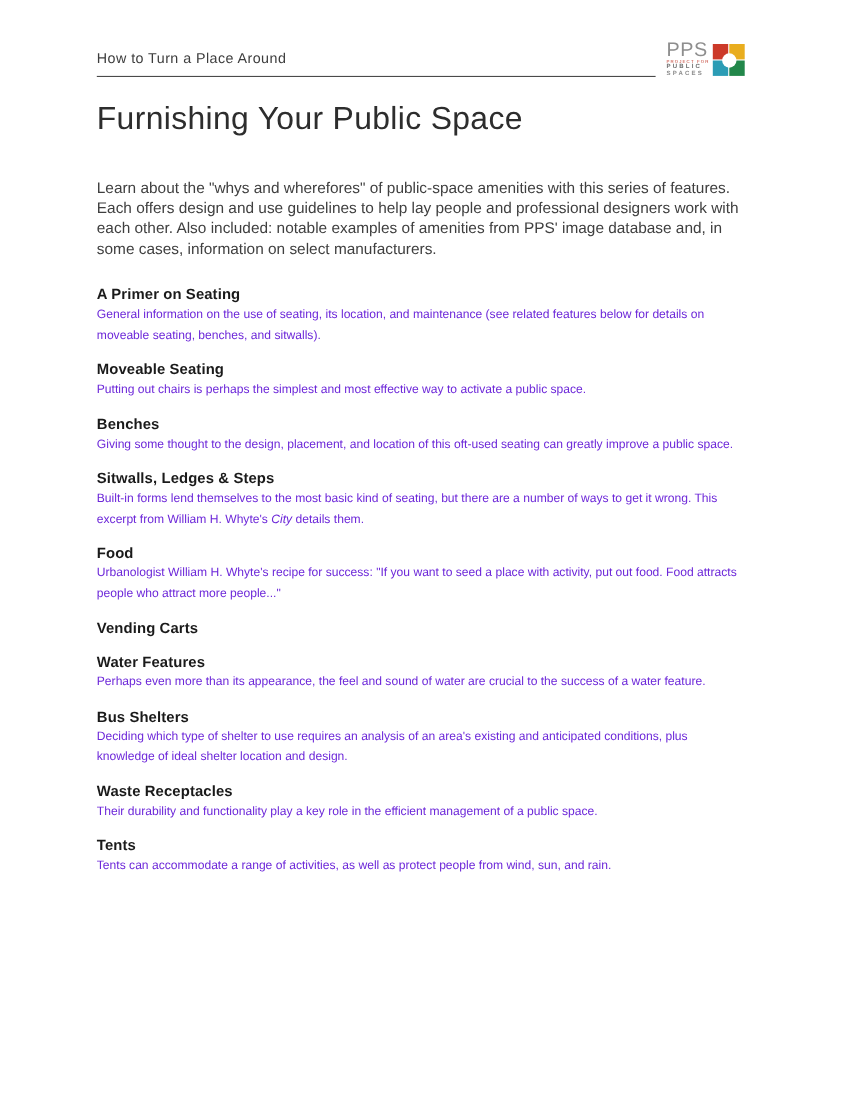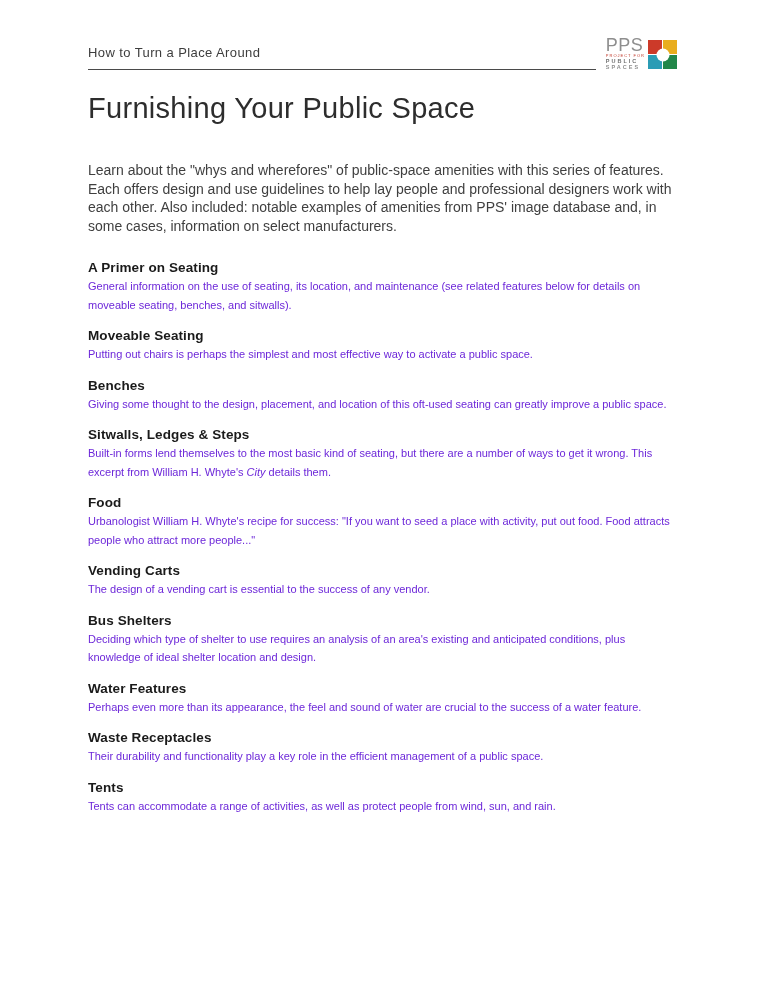--- a/index.html
+++ b/index.html
@@ -124,31 +124,30 @@
         <p><span>Built-in forms lend themselves to the most basic kind of seating, but there are a number of ways to get it wrong. This excerpt from William H. Whyte's </span><em>City</em><span> details them.</span></p>
       </section>
 
       <section class="feature">
         <h2>Food</h2>
         <p>Urbanologist William H. Whyte's recipe for success: "If you want to seed a place with activity, put out food. Food attracts people who attract more people..."</p>
       </section>
 
       <section class="feature">
         <h2>Vending Carts</h2>
-        <p>The design of a vending cart is essential to the success of any vendor.</p>
+      </section>
+
+      <section class="feature">
+        <h2>Water Features</h2>
+        <p>Perhaps even more than its appearance, the feel and sound of water are crucial to the success of a water feature.</p>
       </section>
 
       <section class="feature">
         <h2>Bus Shelters</h2>
         <p>Deciding which type of shelter to use requires an analysis of an area's existing and anticipated conditions, plus knowledge of ideal shelter location and design.</p>
-      </section>
-
-      <section class="feature">
-        <h2>Water Features</h2>
-        <p>Perhaps even more than its appearance, the feel and sound of water are crucial to the success of a water feature.</p>
       </section>
 
       <section class="feature">
         <h2>Waste Receptacles</h2>
         <p>Their durability and functionality play a key role in the efficient management of a public space.</p>
       </section>
 
       <section class="feature">
         <h2>Tents</h2>
         <p>Tents can accommodate a range of activities, as well as protect people from wind, sun, and rain.</p>

